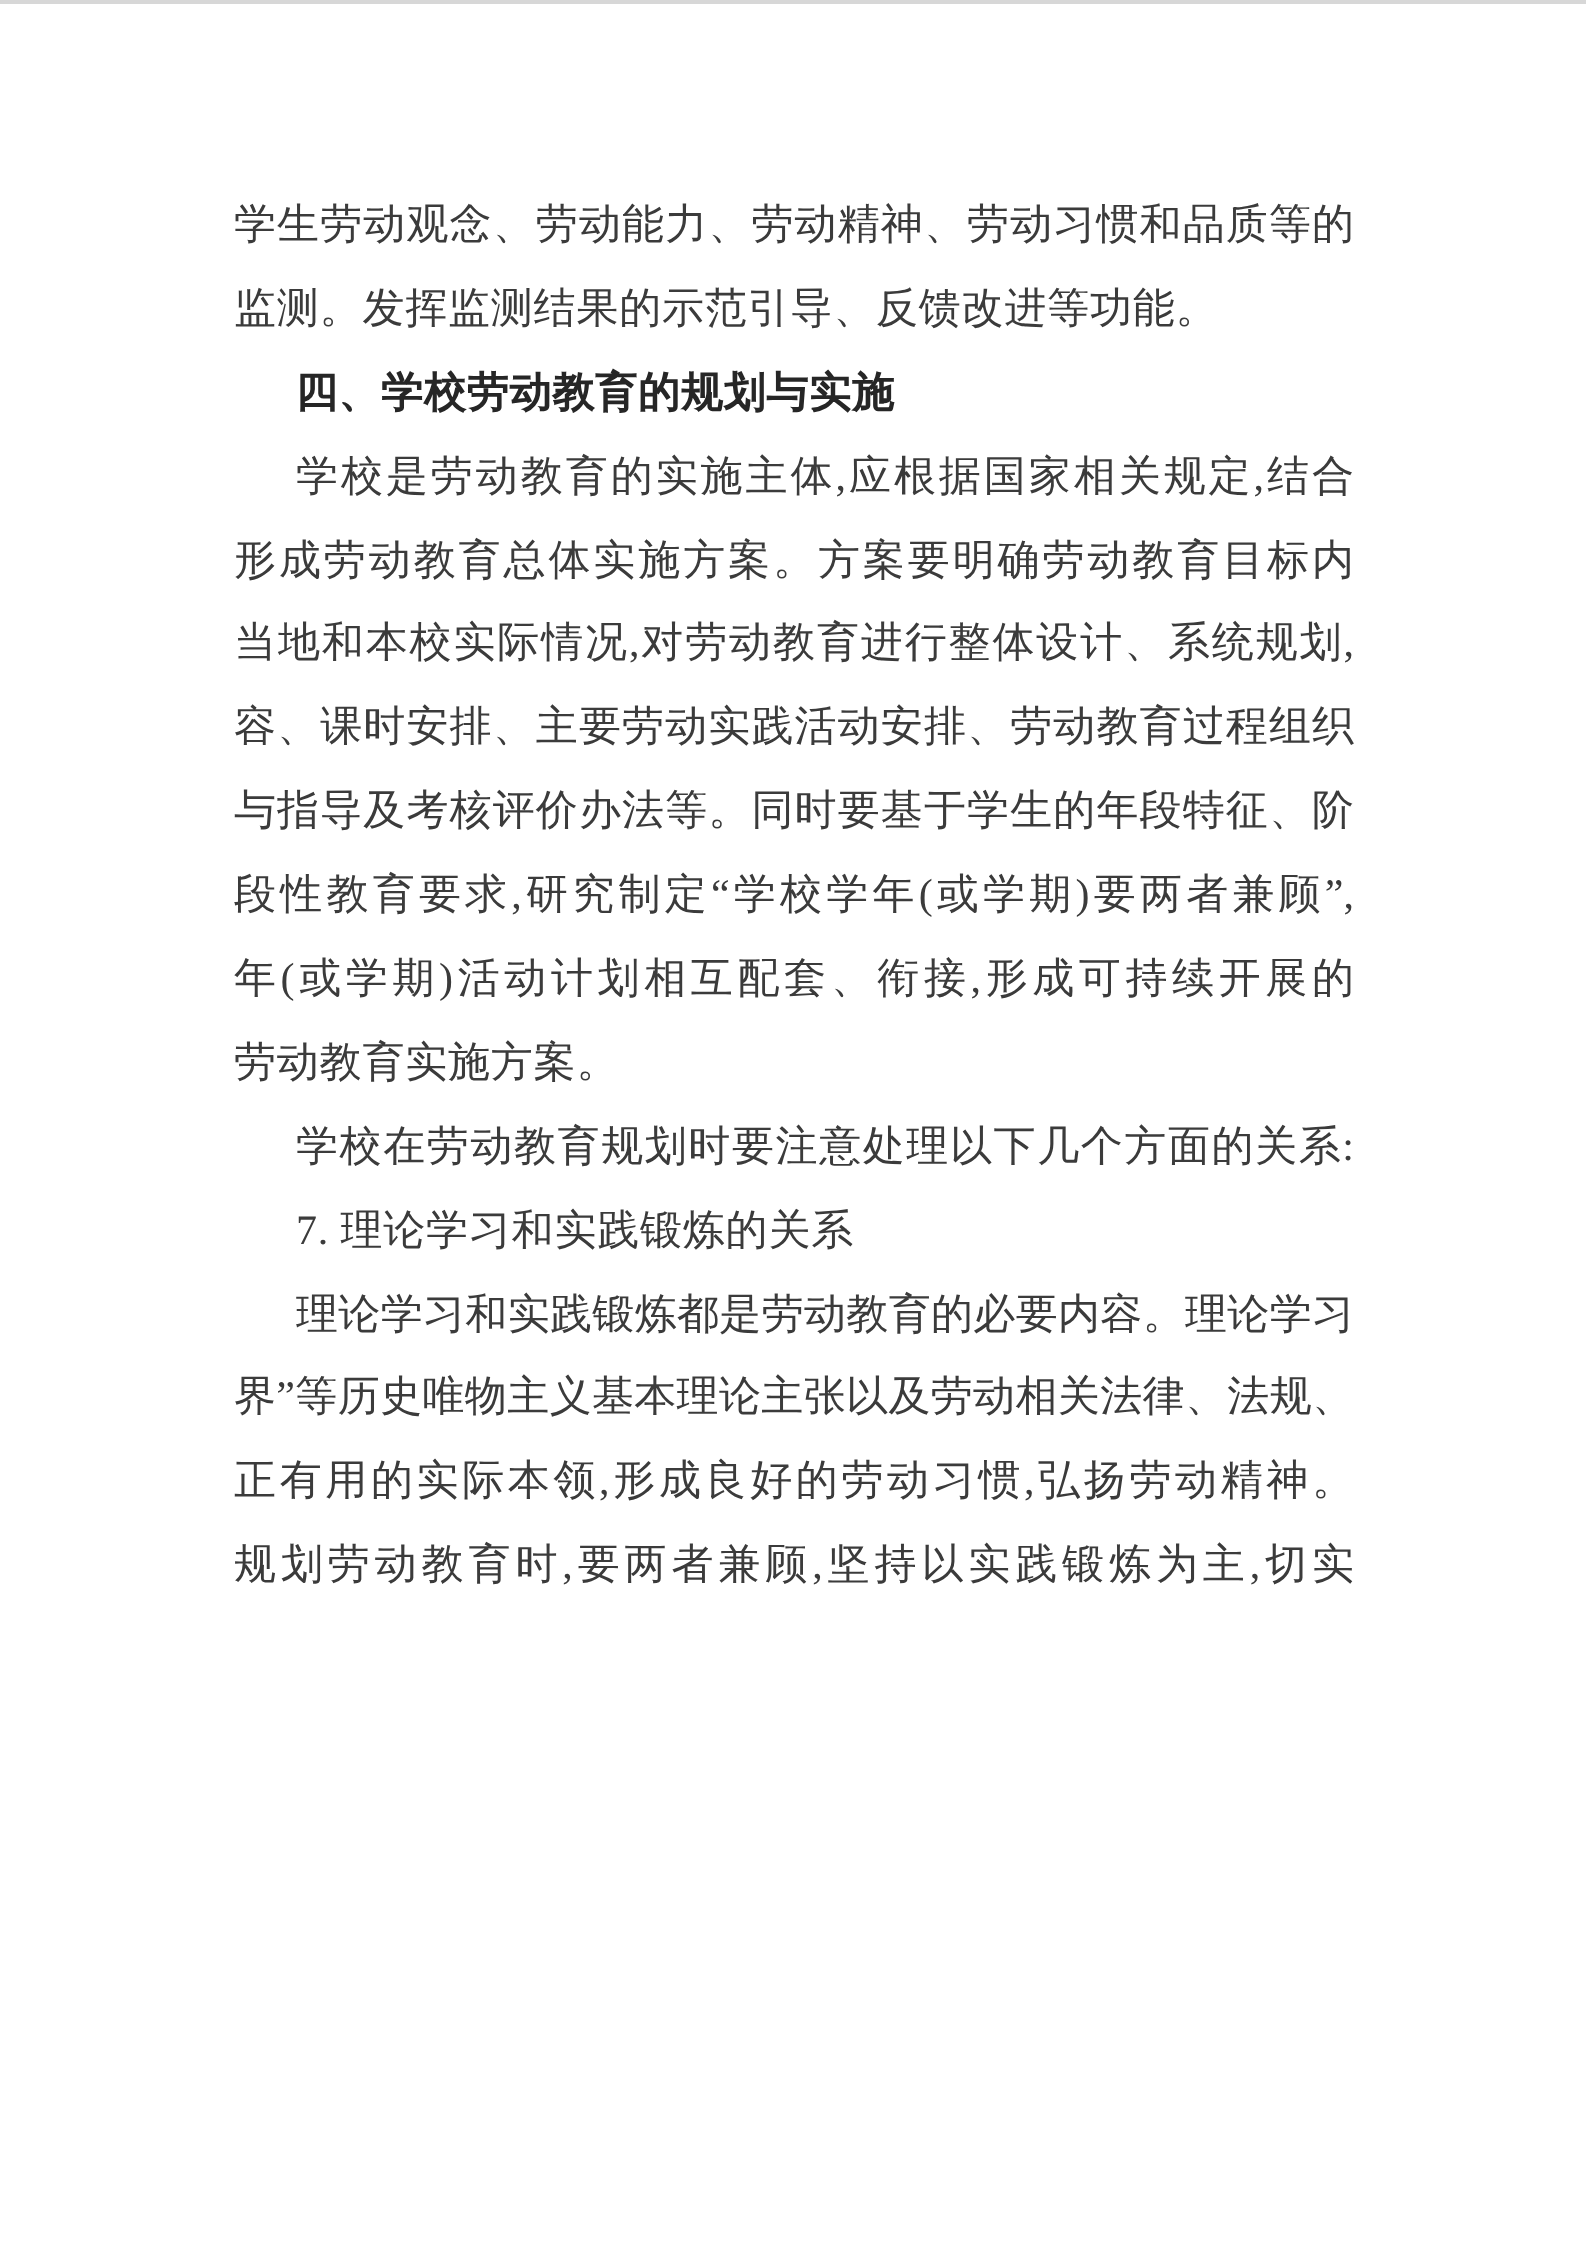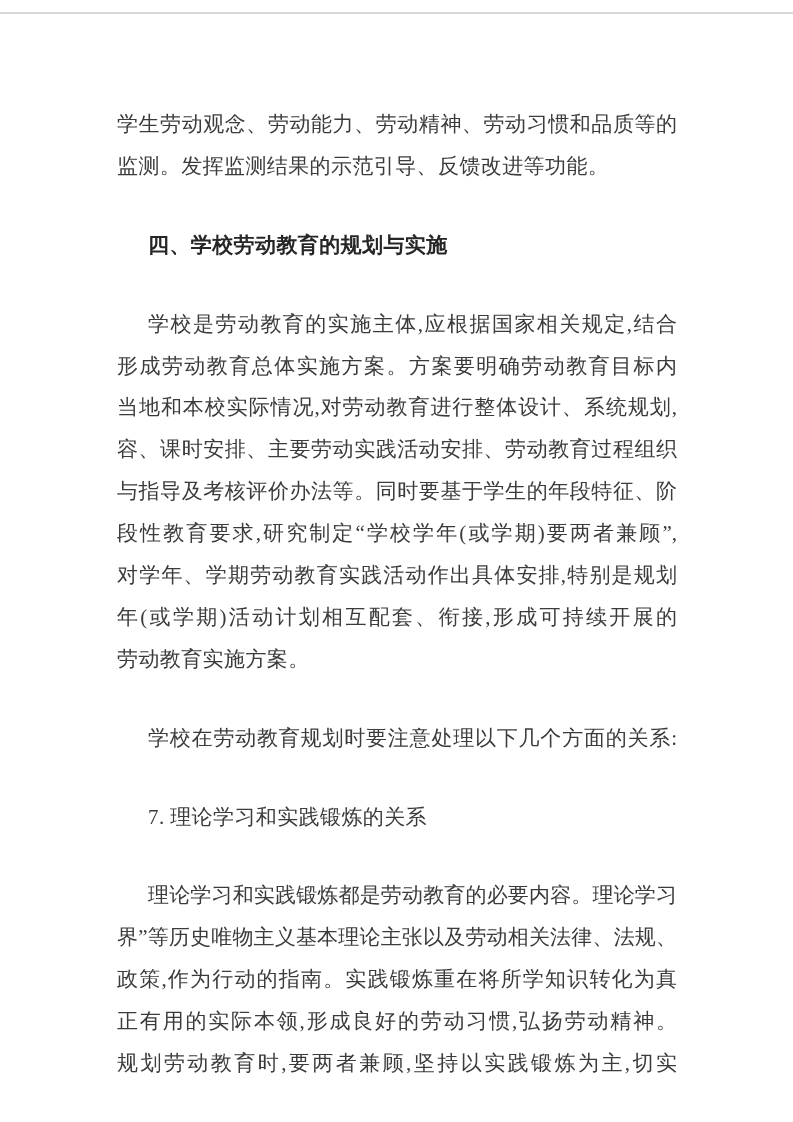--- a/index.html
+++ b/index.html
@@ -9,21 +9,21 @@
   body {
     width: 793px;
     height: 1122px;
     background: var(--background, #ffffff);
     position: relative;
     overflow: hidden;
     font-family: "Liberation Serif", "DejaVu Serif", serif;
   }
   .page {
     position: absolute;
-    left: 0; top: 12px;
+    left: 0; top: 0;
     width: 793px;
     height: 829px;
     background: var(--background, #ffffff);
   }
   .page-top-edge {
     position: absolute;
     left: 0; top: 0;
     width: 100%;
     height: 2px;
     background: #d7d7d7;
@@ -44,21 +44,20 @@
   }
   
   .line.fill {
     white-space: normal;
     letter-spacing: 0;
     text-align: justify;
     text-align-last: justify;
   }
   .line.indent {
     text-indent: 31px;
-    margin-top: 37px;
   }
   .line.heading {
     font-weight: 700;
     color: var(--heading-text, #262626);
   }
 </style>
 </head>
 <body>
 
 <div class="page">
@@ -71,28 +70,26 @@
 
     <div class="line heading indent">四、学校劳动教育的规划与实施</div>
 
 
     <div class="line fill indent">学校是劳动教育的实施主体,应根据国家相关规定,结合</div>
     <div class="line fill">形成劳动教育总体实施方案。方案要明确劳动教育目标内</div>
     <div class="line fill">当地和本校实际情况,对劳动教育进行整体设计、系统规划,</div>
     <div class="line fill">容、课时安排、主要劳动实践活动安排、劳动教育过程组织</div>
     <div class="line fill">与指导及考核评价办法等。同时要基于学生的年段特征、阶</div>
     <div class="line fill">段性教育要求,研究制定“学校学年(或学期)要两者兼顾”,</div>
-    <div class="line fill">对学年、学期劳动教育实践活动作出具体安排,特别是规划</div>
     <div class="line fill">年(或学期)活动计划相互配套、衔接,形成可持续开展的</div>
     <div class="line">劳动教育实施方案。</div>
 
     <div class="line fill indent">学校在劳动教育规划时要注意处理以下几个方面的关系:</div>
 
     <div class="line indent">7. 理论学习和实践锻炼的关系</div>
 
     <div class="line fill indent">理论学习和实践锻炼都是劳动教育的必要内容。理论学习</div>
     <div class="line fill">界”等历史唯物主义基本理论主张以及劳动相关法律、法规、</div>
-    <div class="line fill">政策,作为行动的指南。实践锻炼重在将所学知识转化为真</div>
     <div class="line fill">正有用的实际本领,形成良好的劳动习惯,弘扬劳动精神。</div>
     <div class="line fill">规划劳动教育时,要两者兼顾,坚持以实践锻炼为主,切实</div>
 
   </div>
 </div>
 
 </body></html>

